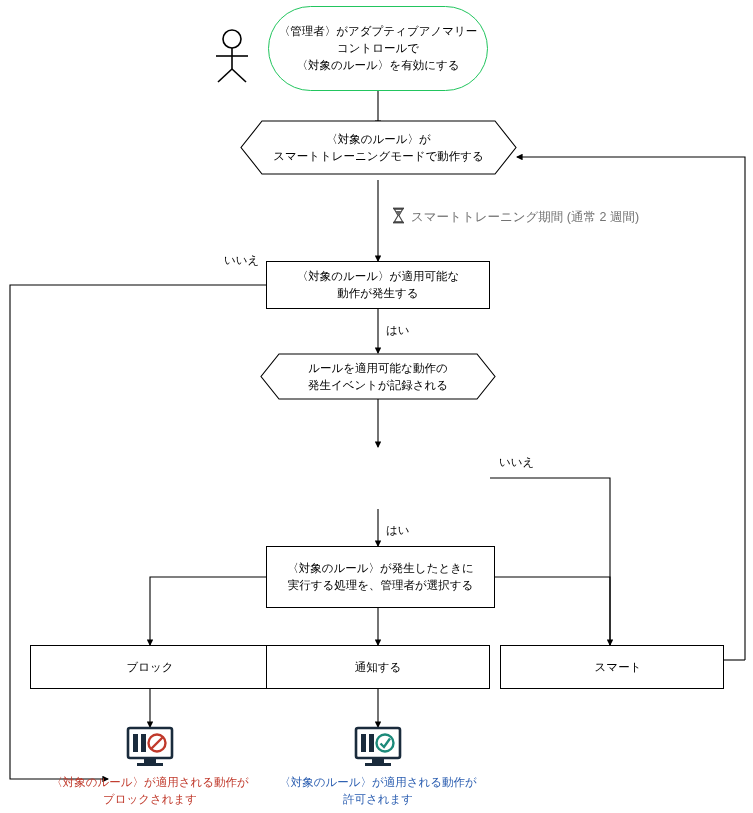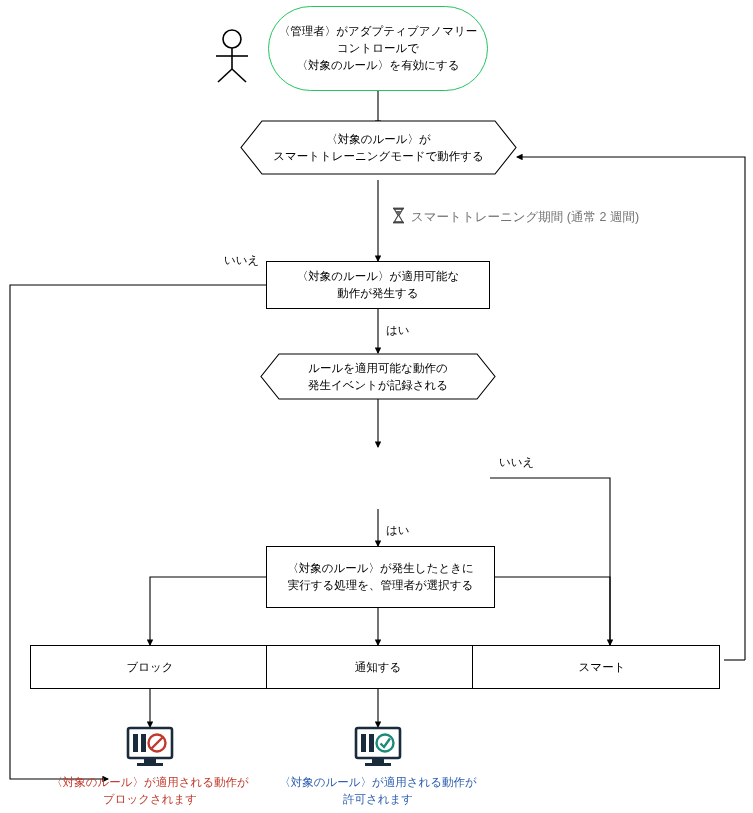--- a/index.html
+++ b/index.html
@@ -171,21 +171,21 @@
     <span>〈対象のルール〉が発生したときに
 実行する処理を、管理者が選択する</span>
   </div>
 
   <div class="node rect" style="left:30px; top:645px; width:240px; height:44px;">
     <span>ブロック</span>
   </div>
   <div class="node rect" style="left:266px; top:645px; width:224px; height:44px;">
     <span>通知する</span>
   </div>
-  <div class="node rect" style="left:472px; top:645px; width:248px; height:44px;padding-left:12px;">
+  <div class="node rect" style="left:500px; top:645px; width:224px; height:44px;padding-left:12px;">
     <span>スマート</span>
   </div>
 
   <div class="monitor" style="left:120px; top:726px; width:60px; height:42px;">
     <svg width="60" height="42" viewBox="0 0 60 42">
       <rect x="8" y="2" width="44" height="30" rx="2" fill="none" stroke="#1a2b3c" stroke-width="2.6"></rect>
       <rect x="13" y="8" width="5" height="18" fill="#1a2b3c"></rect>
       <rect x="21" y="8" width="5" height="18" fill="#1a2b3c"></rect>
       <rect x="24" y="32" width="12" height="5" fill="#1a2b3c"></rect>
       <rect x="17" y="37" width="26" height="3" fill="#1a2b3c"></rect>

